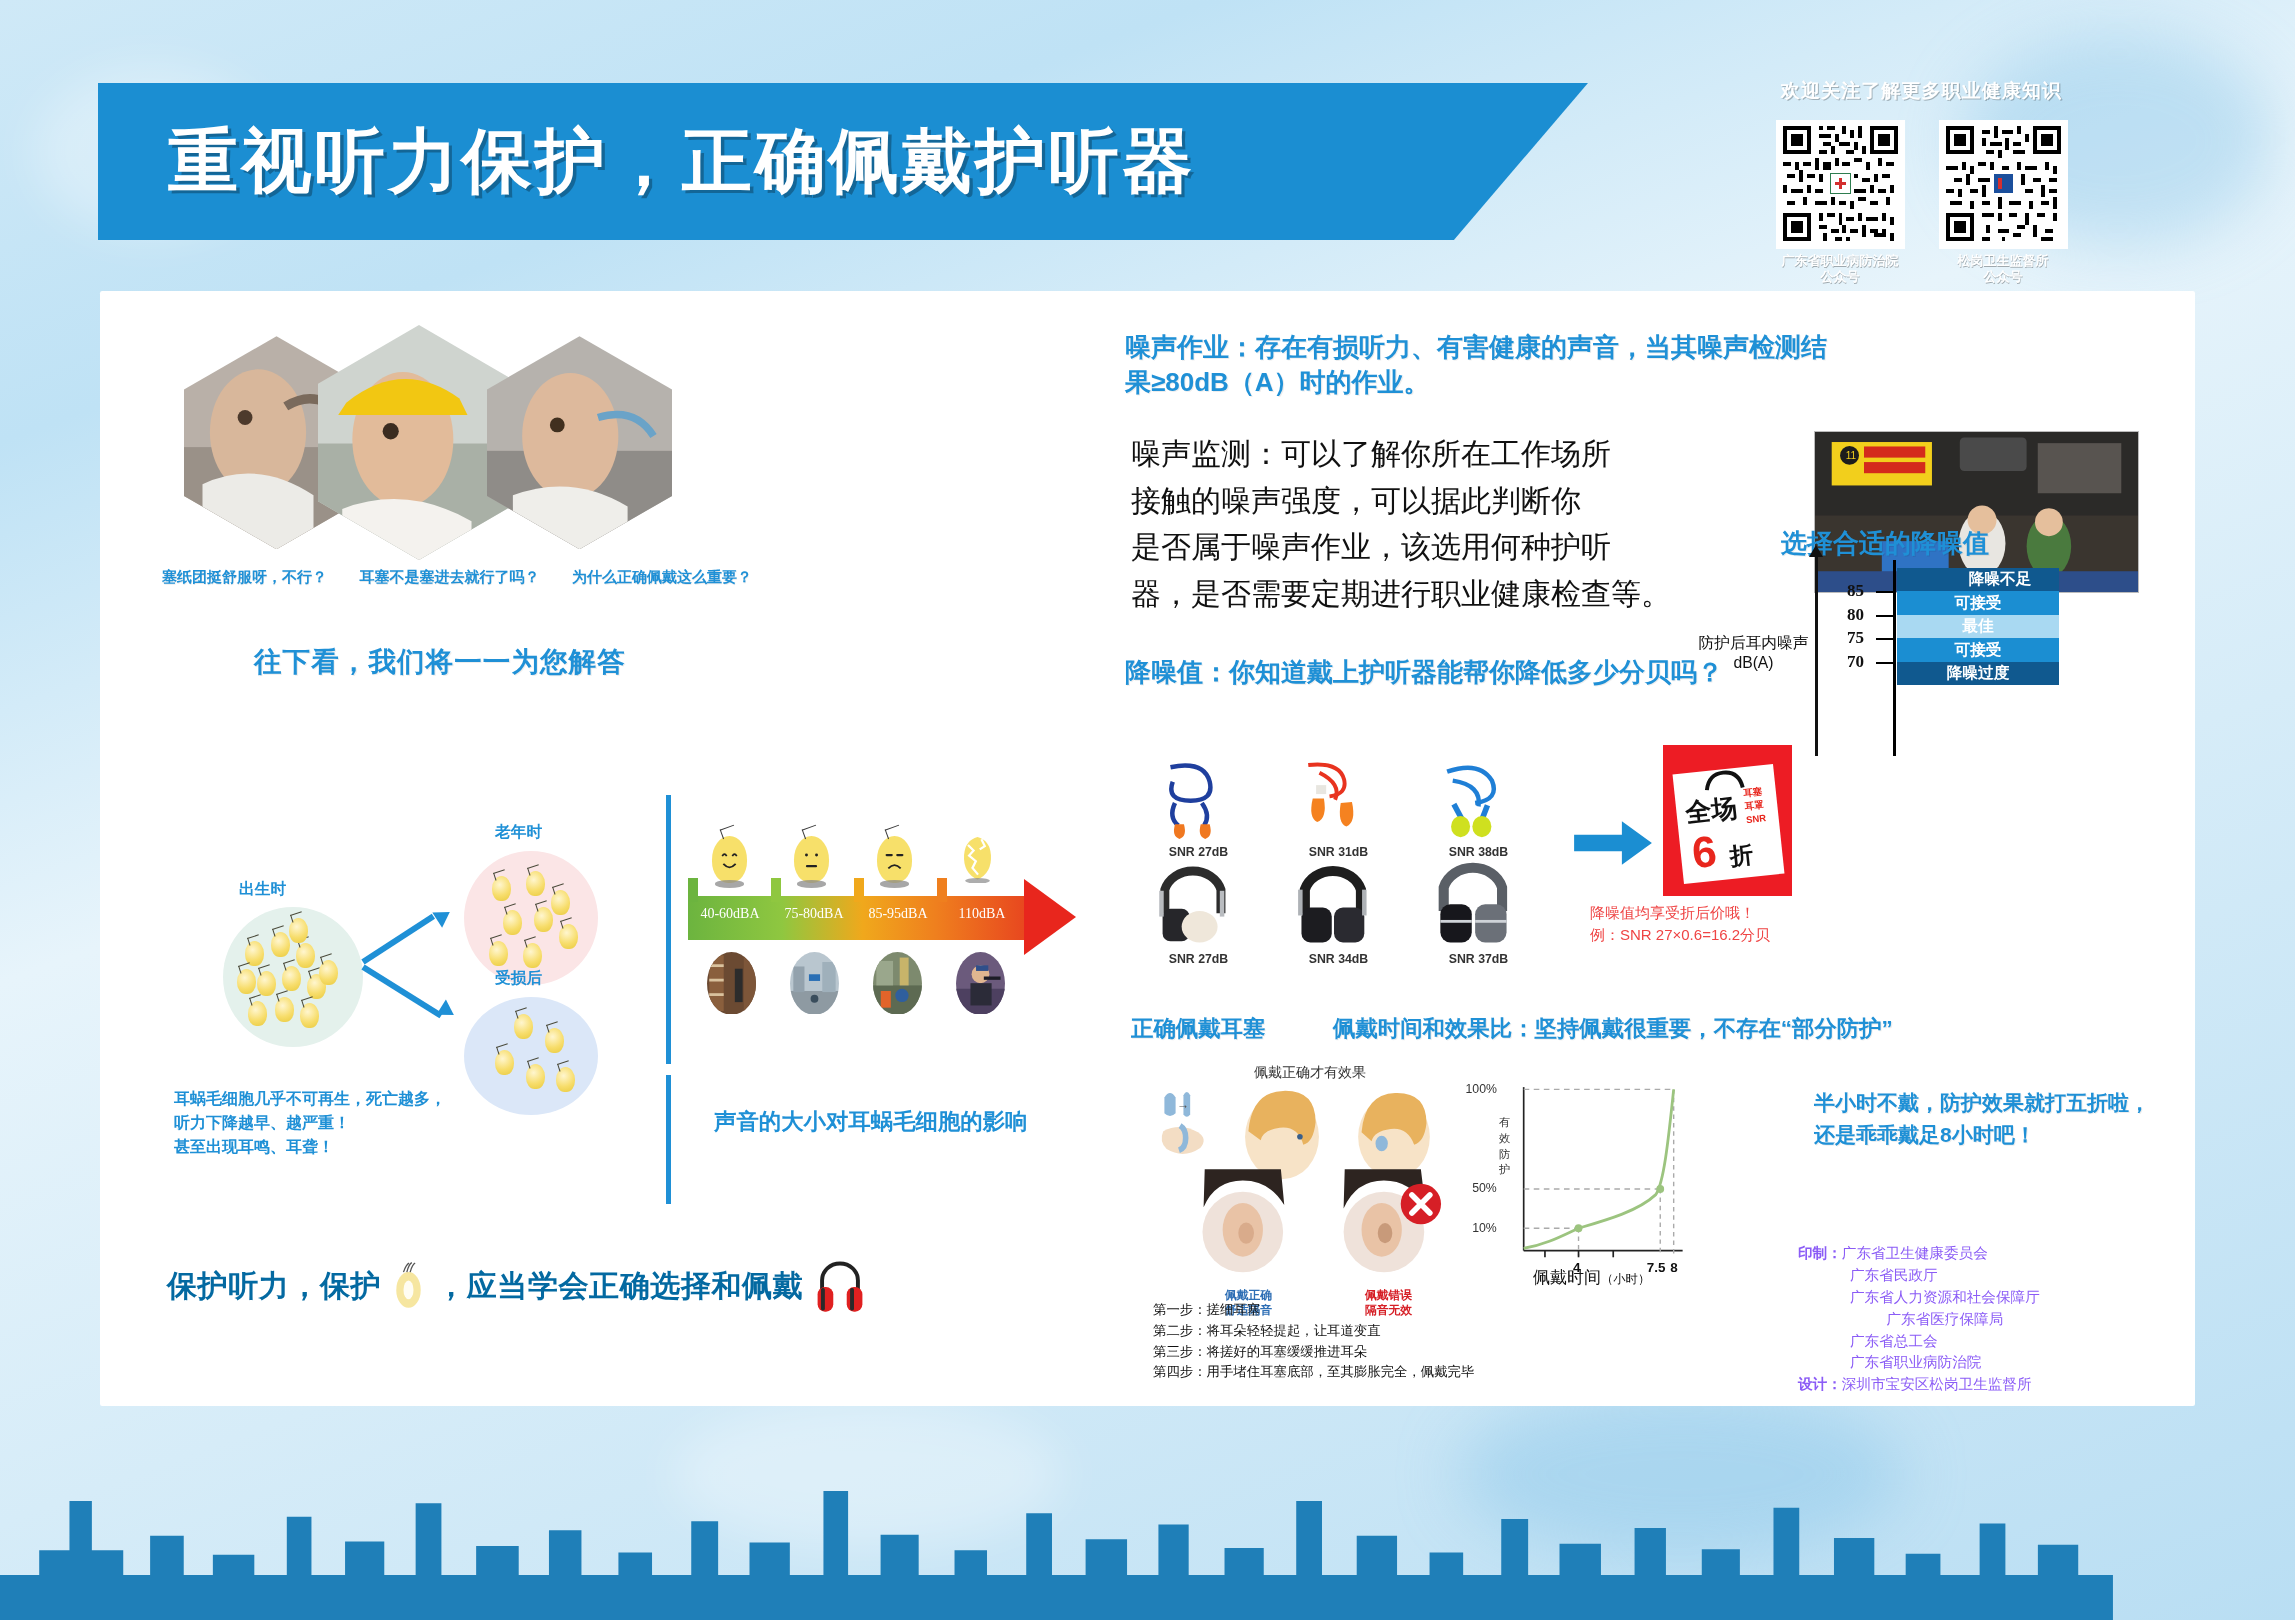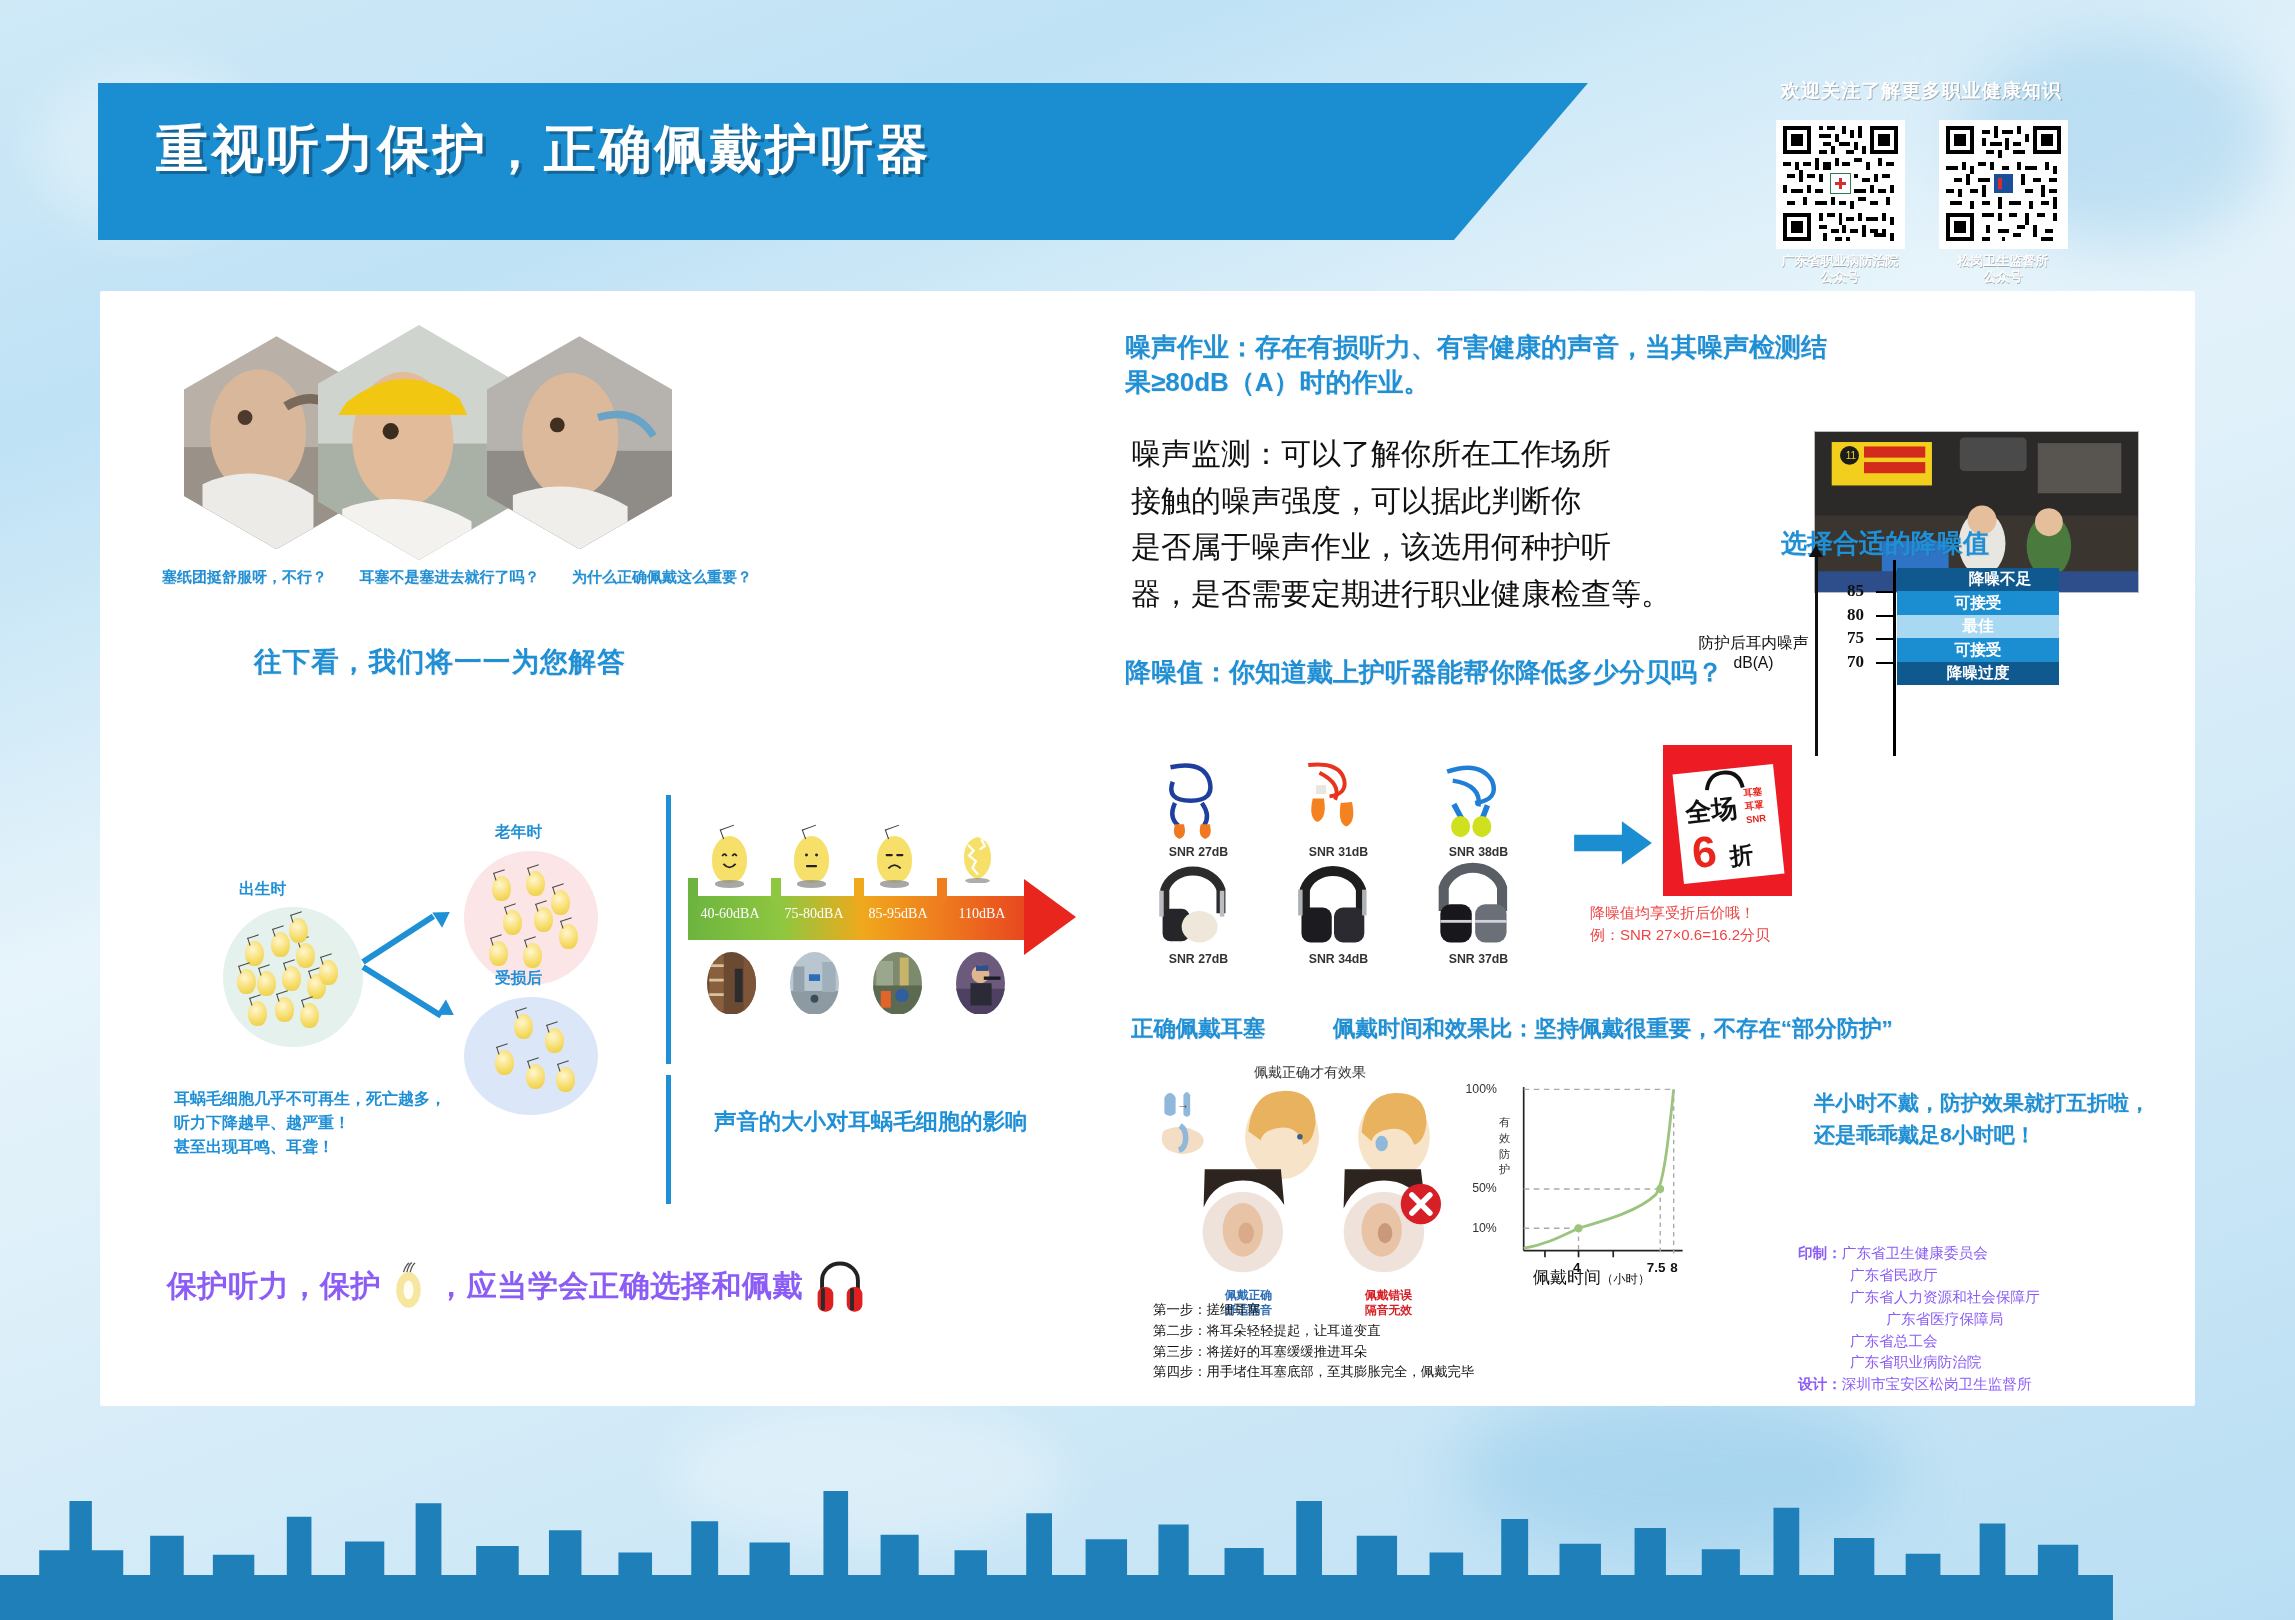--- a/index.html
+++ b/index.html
@@ -14,22 +14,22 @@
   .bgblob2{position:absolute;border-radius:50%;background:rgba(120,190,230,.35);filter:blur(31px);}
 
   
   .header-band{
     position:absolute; left:98px; top:83px; width:1490px; height:157px;
     background:#1b8ed2;
     clip-path:polygon(0 0, 100% 0, 91% 100%, 0 100%);
     box-shadow:0 3.4px 0 rgba(0,0,0,.05);
   }
   .header-title{
-    position:absolute; left:156px; top:115px; width:1345px;
-    font-size:52px; font-weight:bold; color:#ffffff; letter-spacing:3.4px;
+    position:absolute; left:168px; top:115px; width:1345px;
+    font-size:70px; font-weight:bold; color:#ffffff; letter-spacing:3.4px;
     text-shadow:3.4px 3.4px 0 rgba(0,0,0,.28);
     white-space:nowrap;
   }
   .qr-zone{ position:absolute; left:1748px; top:78px; width:347px; }
   .qr-head{ text-align:center; color:#fff; font-weight:bold; font-size:19px; letter-spacing:1.1px;
             text-shadow:1.1px 1.1px 0 rgba(0,0,0,.25);}
   .qr-row{ display:flex; gap:34px; justify-content:center; margin-top:15.7px;}
   .qr-item{ width:129px; text-align:center;}
   .qr-box{ width:129px; height:129px; background:#fff; padding:6.7px; }
   .qr-cap{ color:#fff; font-size:13px; font-weight:bold; line-height:1.25; margin-top:4.5px;
@@ -88,21 +88,21 @@
             background:#8a8a8a; border-radius:50%; opacity:.75;}
   .db-face .tuft{ position:absolute; left:9px; top:-9px; width:14.6px; height:10px;
             border-top:1.7px solid #3a3a3a; border-left:1.7px solid #3a3a3a; transform:rotate(-20deg);}
   .db-arrow{ position:absolute; left:336px; top:67px; width:0;height:0;
             border-left:52px solid #e8261d; border-top:38px solid transparent;border-bottom:38px solid transparent;}
   .db-photo{ position:absolute; top:140px; width:49px; height:63px; border-radius:50%; overflow:hidden;}
 
   .ltxt{ position:absolute; color:#1f90d6; font-weight:bold; }
   .cell-note{ left:67px; top:796px; font-size:16px; line-height:1.5;margin-left:7px; }
   .sound-note{ left:614px; top:815px; font-size:22.4px; }
-  .slogan{ position:absolute; left:67px; top:975px; font-size:30px; font-weight:bold; color:#8b5cf6;
+  .slogan{ position:absolute; left:67px; top:975px; font-size:30px; font-weight:bold; color:#0369a1;
            white-space:nowrap; letter-spacing:0.6px;}
 
   
   .r-h1{ position:absolute; color:#1f90d6; font-weight:bold; font-size:26px; line-height:1.35;
          text-shadow:1.1px 1.1px 0 rgba(0,0,0,.07);}
   .r-body{ position:absolute; color:#111; font-size:30px; line-height:1.55; font-weight:500;}
   .r-photo{ position:absolute; overflow:hidden; border:0.6px solid #bbb;}
 
   .plug{ position:absolute; text-align:center; }
   .plug-cap{ font-size:12.3px; color:#333; margin-top:3.4px; font-weight:600;}

